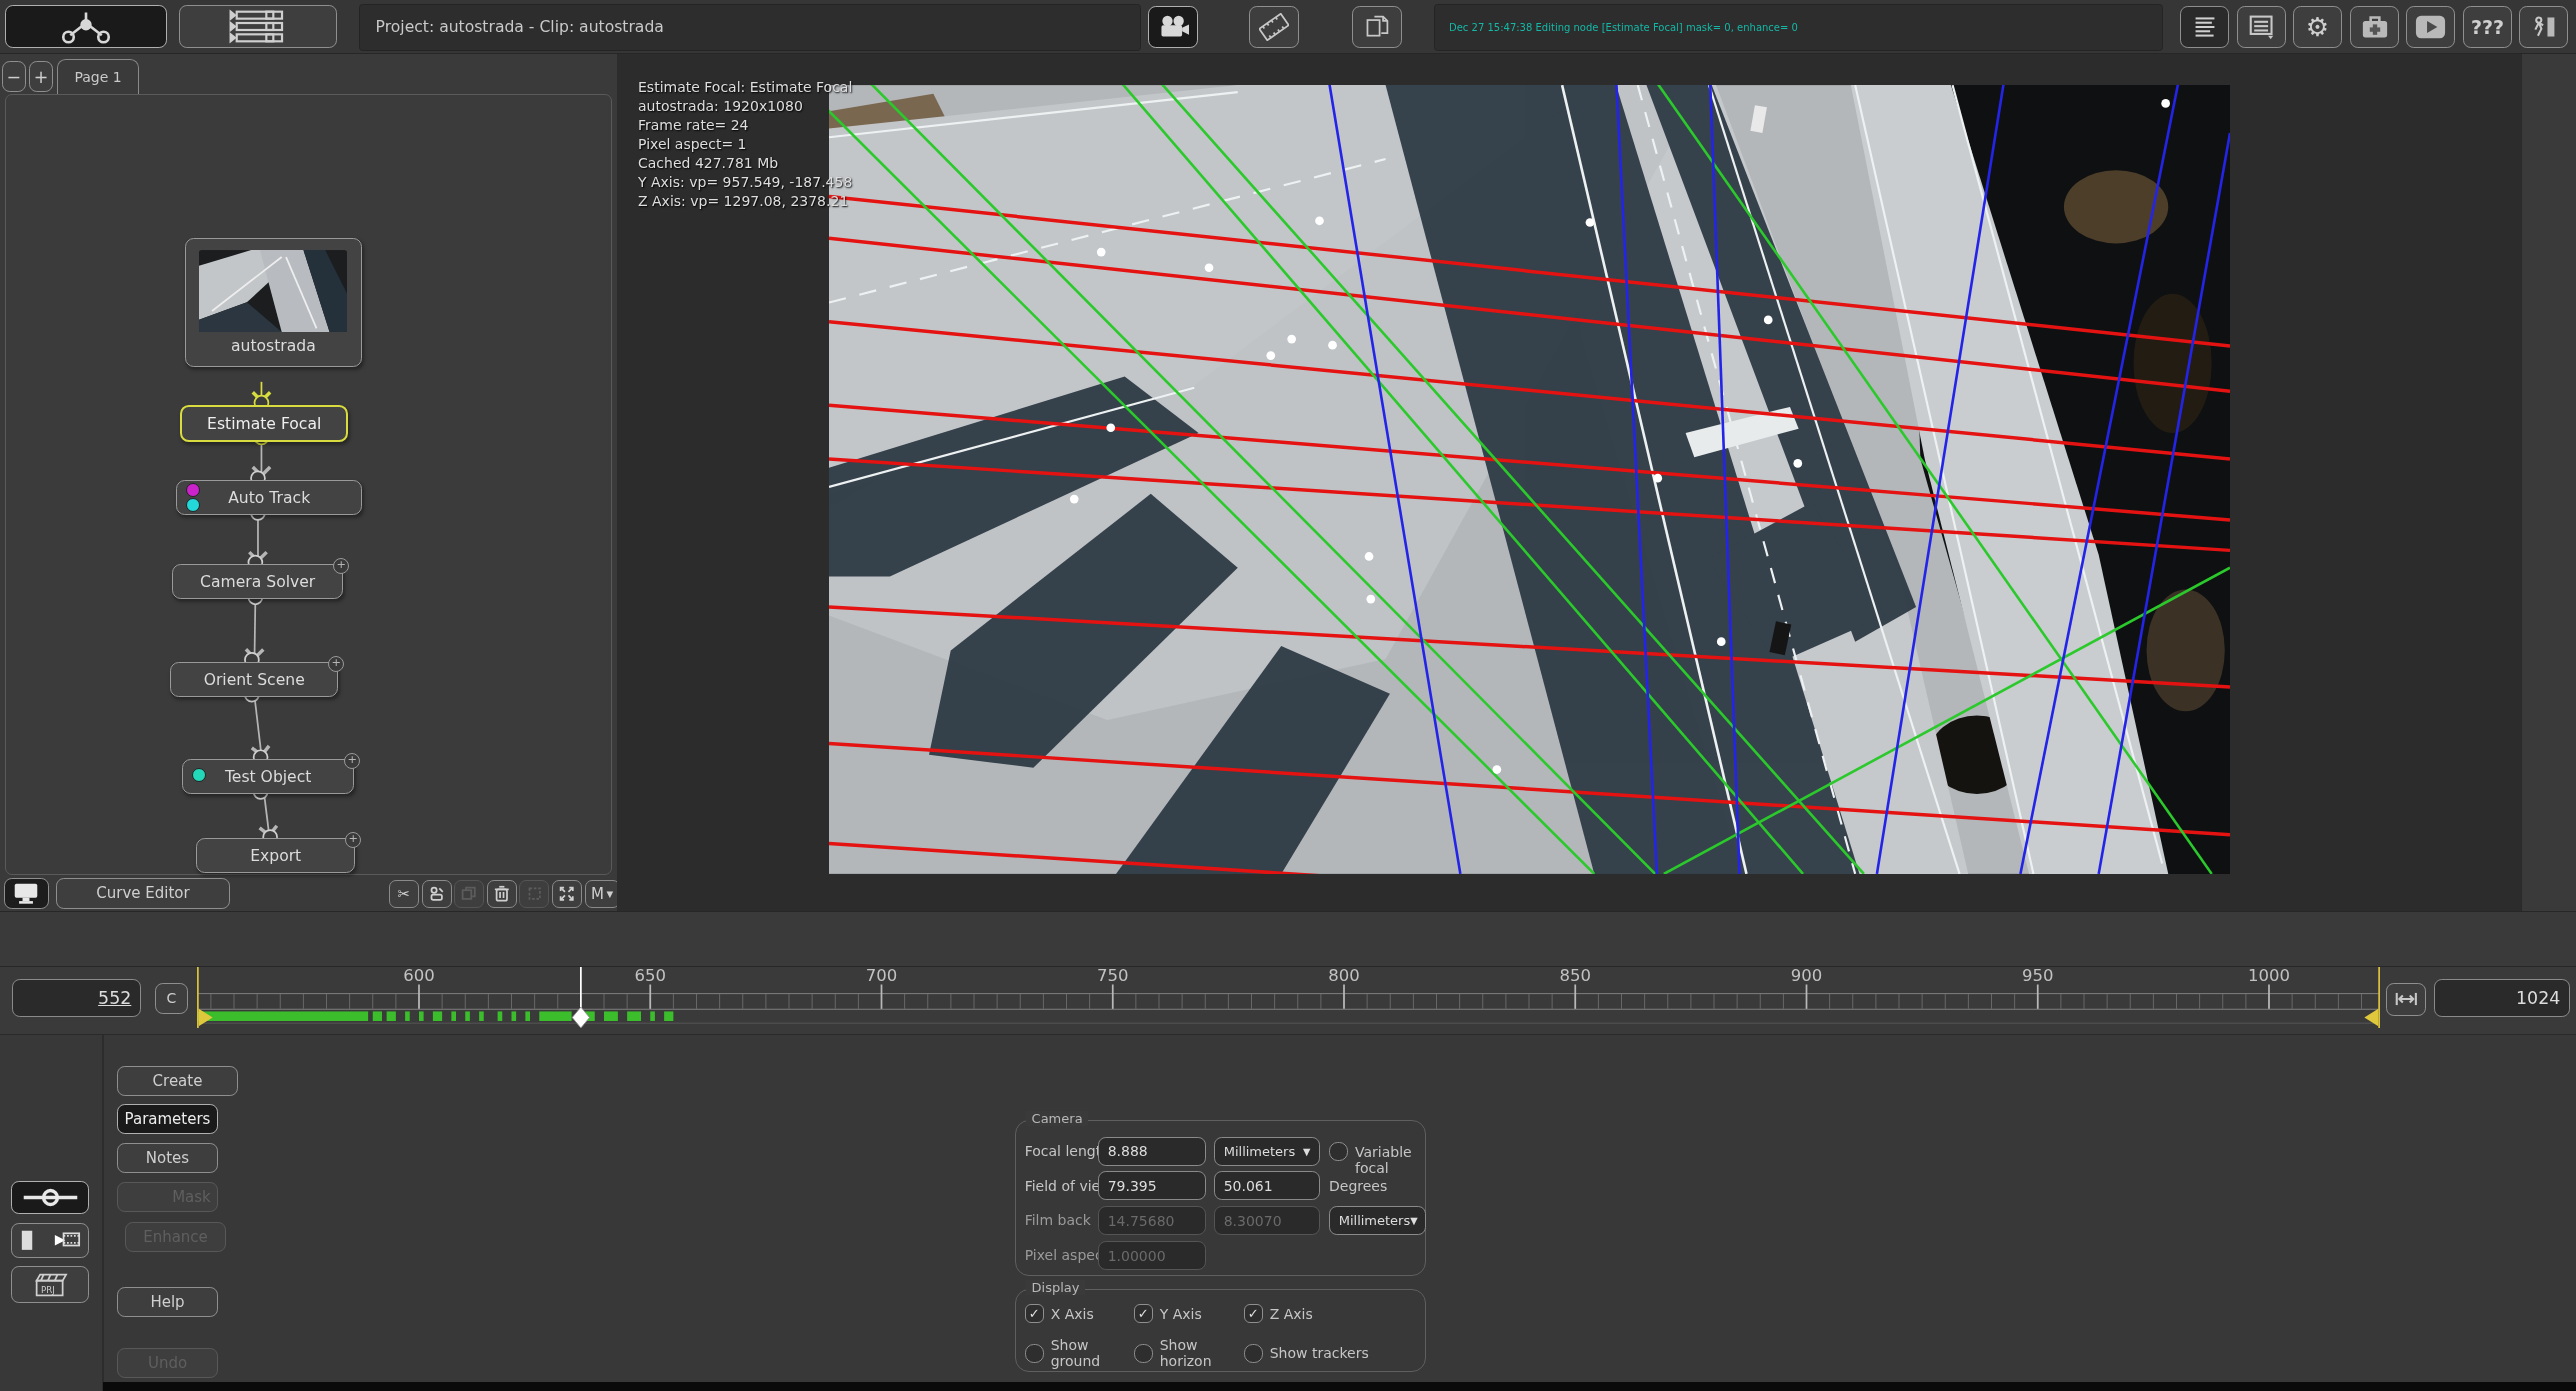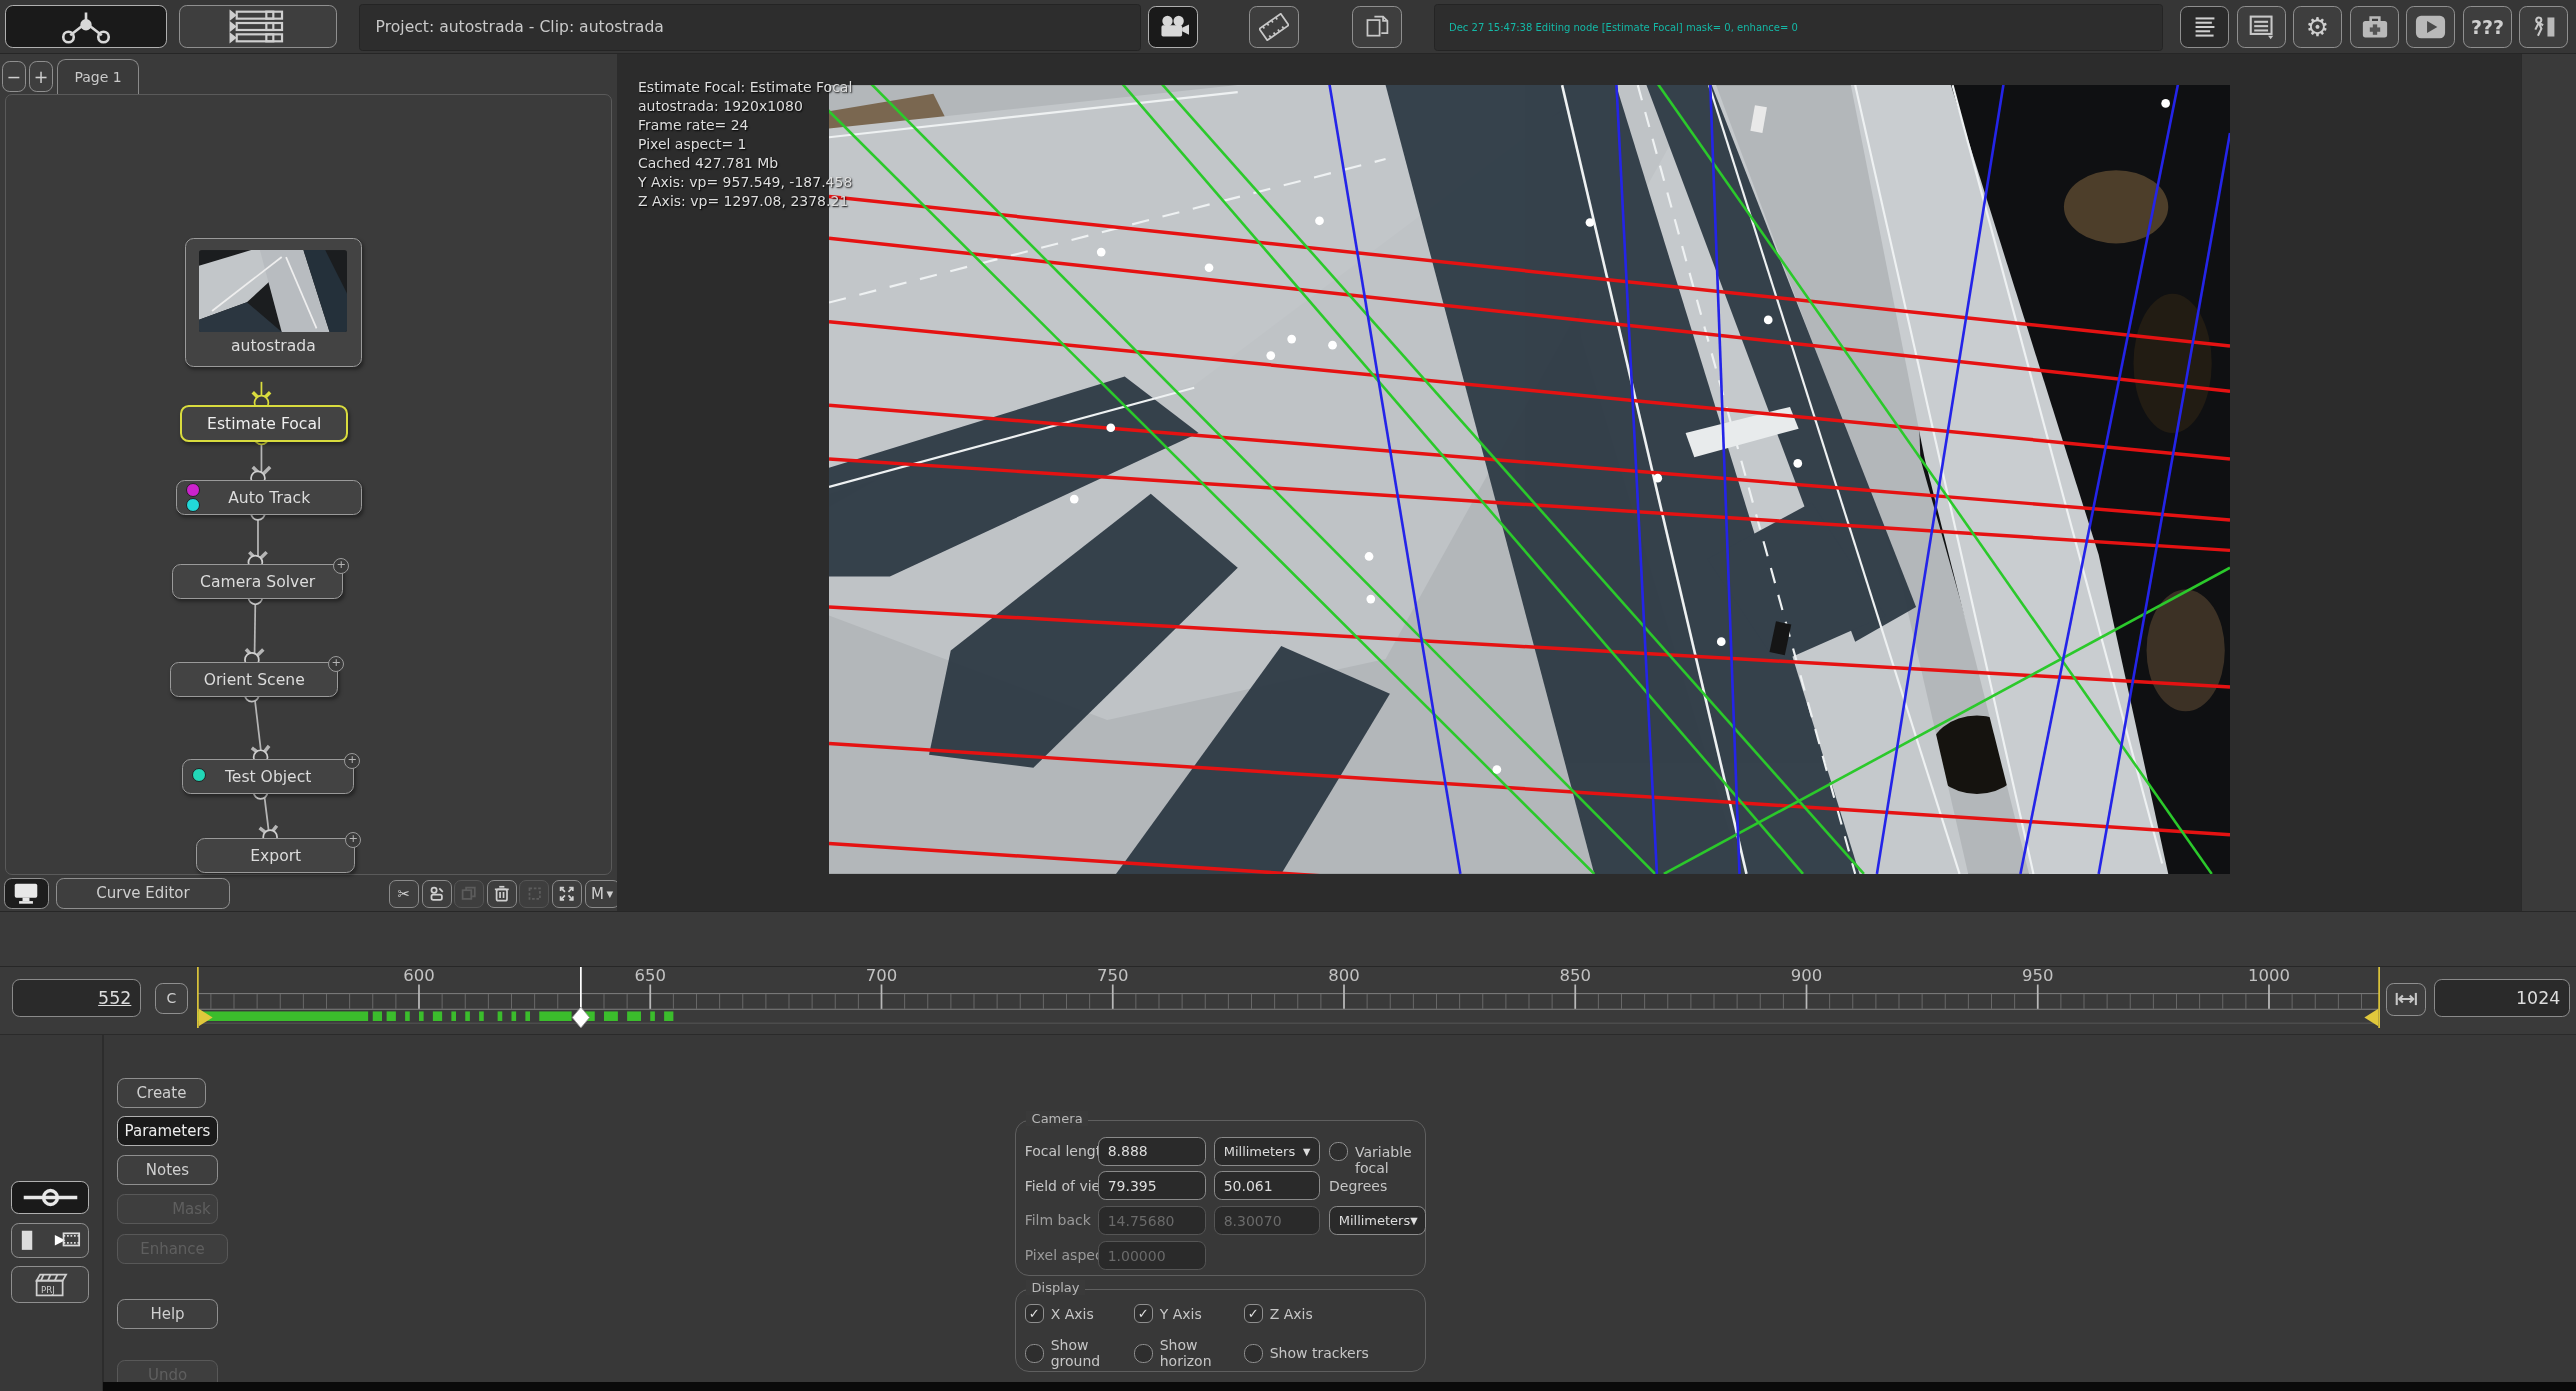--- a/index.html
+++ b/index.html
@@ -639,25 +639,25 @@
             <path d="M4 10 l4 -7 30 0 -4 7z"></path>
             <line x1="12" y1="3" x2="9" y2="10"></line>
             <line x1="20" y1="3" x2="17" y2="10"></line>
             <line x1="28" y1="3" x2="25" y2="10"></line>
           </g>
         <text x="9" y="24" fill="#cfcfcf" font-size="10">PRJ</text>
       </svg>
     </div>
 
     <div id="btncol" style="position: absolute; left: 117px; top: 31px; display: flex; flex-direction: column;">
-        <div class="btn" style="width: 89px; height: 30px; font-size: 15px; margin-top: 12px;">Create</div>
+        <div class="btn" style="width: 121px; height: 30px; font-size: 15px; margin-top: 0px;">Create</div>
         <div class="btn dark" style="width: 101px; height: 30px; font-size: 15px; margin-top: 7.8px;">Parameters</div>
         <div class="btn" style="width: 101px; height: 30px; font-size: 15px; margin-top: 9.6px;">Notes</div>
         <div class="btn dim" style="width: 101px; height: 30px; font-size: 15px; margin-top: 8.7px; padding-left: 48px;">Mask</div>
-        <div class="btn dim" style="width: 111px; height: 30px; font-size: 15px; margin-top: 10.4px;">Enhance</div>
+        <div class="btn dim" style="width: 101px; height: 30px; font-size: 15px; margin-top: 10.4px; margin-left: 8px;">Enhance</div>
         <div class="btn" style="width: 101px; height: 30px; font-size: 15px; margin-top: 35px;">Help</div>
         <div class="btn dim" style="width: 101px; height: 30px; font-size: 15px; margin-top: 31px;">Undo</div>
       </div>
 
     <div class="fset" style="left:1015px;top:1120px;width:411px;height:156px;position:absolute;top:85px;left:1015px;">
       <span class="legend">Camera</span>
       <div class="abs rowlab" style="left:8.7px;top:22px;">Focal length</div>
       <div class="abs field" style="left:82px;top:15.6px;width:108px;height:29px;font-size:14px;">
           <span>8.888</span>
         </div>

